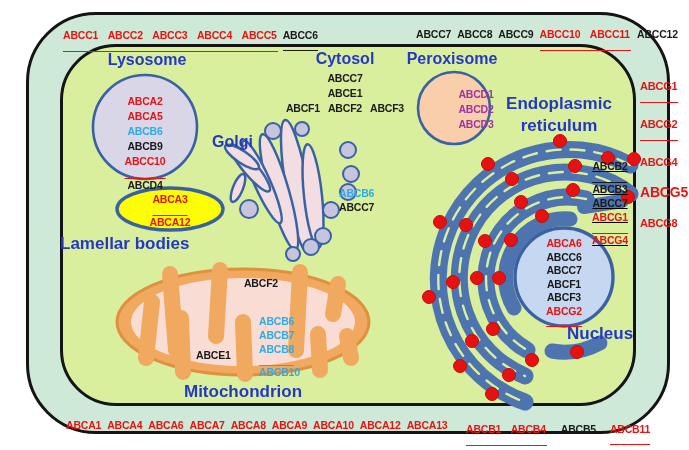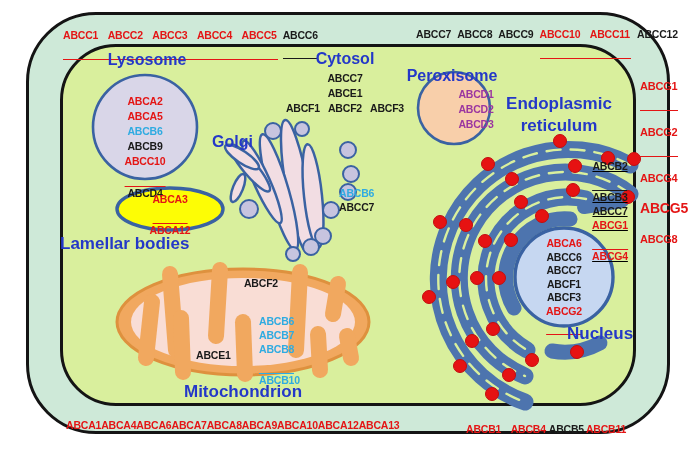--- a/index.html
+++ b/index.html
@@ -8,21 +8,21 @@
   .abs{position:absolute;}
   .cx{transform:translateX(-50%);}
   .membrane{left:26px;top:12px;width:644px;height:422px;border:3px solid var(--outline);
             border-radius:70px;background:var(--membrane_bg);box-sizing:border-box;}
   .cytoplasm{left:60px;top:44px;width:576px;height:362px;border:3px solid var(--outline);
              border-radius:56px;background:var(--cytoplasm_bg);box-sizing:border-box;}
   .art{left:0;top:0;width:689px;height:450px;}
   .g{font-weight:bold;font-size:10.5px;letter-spacing:-0.2px;color:var(--gene_black);white-space:nowrap;line-height:1.25;}
   .red{color:var(--gene_red);} .cyan{color:var(--gene_cyan);}
   .purple{color:var(--gene_purple);margin-left:44px;} .black{color:var(--gene_black);}
-  .u{border-bottom:1.6px solid currentColor;padding-bottom:16px;}
+  .u{border-bottom:1.6px solid currentColor;padding-bottom:8px;}
   .title{font-weight:bold;color:var(--title_blue);white-space:nowrap;}
   .t17{font-size:17px;} .t16{font-size:16px;}
   .row{display:flex;align-items:baseline;}
   .grp{display:inline-block;white-space:nowrap;}
   .grp .g{margin-right:5px;} .grp .g:last-child{margin-right:1px;}
   .stack{display:flex;flex-direction:column;align-items:center;}
   .stackL{display:flex;flex-direction:column;align-items:flex-start;}
   .lh15 .g{height:15px;} .lh14 .g{height:14px;} .lh13 .g{height:13.5px;}
   .sac{fill:var(--golgi_pink);stroke:var(--organelle_stroke);stroke-width:2.5;}
   .ves{fill:var(--vesicle_fill);stroke:var(--organelle_stroke);stroke-width:2;}
@@ -151,32 +151,32 @@
   </div>
 
   <div class="abs stackL" style="left:640px;top:80px;gap:15px;">
     <span class="g red u" style="font-size:11px;">ABCG1</span>
     <span class="g red u" style="font-size:11px;">ABCG2</span>
     <span class="g red" style="font-size:11px;">ABCG4</span>
     <span class="g red" style="font-size:14px;">ABCG5</span>
     <span class="g red" style="font-size:11px;">ABCG8</span>
   </div>
 
-  <div class="abs row" style="left:66px;top:419px;">
+  <div class="abs row" style="left:66px;top:419px;gap:6px;">
     <span class="g red">ABCA1</span>
     <span class="g red">ABCA4</span>
     <span class="g red">ABCA6</span>
     <span class="g red">ABCA7</span>
     <span class="g red">ABCA8</span>
     <span class="g red">ABCA9</span>
     <span class="g red">ABCA10</span>
     <span class="g red">ABCA12</span>
     <span class="g red">ABCA13</span>
   </div>
-  <div class="abs row" style="left:466px;top:419px;gap:2px;">
+  <div class="abs row" style="left:466px;top:419px;gap:14px;">
     <span class="grp red u">
       <span class="g red">ABCB1</span>
       <span class="g red">ABCB4</span>
     </span>
     <span class="g black">ABCB5</span>
     <span class="g red u">ABCB11</span>
   </div>
 
   <div class="abs title t16 cx" style="left:147px;top:51px;">Lysosome</div>
   <div class="abs stack lh15 cx" style="left:145px;top:95px;">
@@ -192,21 +192,21 @@
   <div class="abs stack lh15 cx" style="left:345px;top:72px;">
     <span class="g black">ABCC7</span>
     <span class="g black">ABCE1</span>
     <span class="row" style="gap:8px;">
       <span class="g black">ABCF1</span>
       <span class="g black">ABCF2</span>
       <span class="g black">ABCF3</span>
     </span>
   </div>
 
-  <div class="abs title t16 cx" style="left:452px;top:50px;margin-top:17px;">Peroxisome</div>
+  <div class="abs title t16 cx" style="left:452px;top:50px;">Peroxisome</div>
   <div class="abs stack lh15 cx" style="left:454px;top:88px;">
     <span class="g purple">ABCD1</span>
     <span class="g purple">ABCD2</span>
     <span class="g purple">ABCD3</span>
   </div>
 
   <div class="abs title t16" style="left:212px;top:133px;">Golgi</div>
   <div class="abs stackL lh14" style="left:339px;top:187px;">
     <span class="g cyan">ABCB6</span>
     <span class="g black">ABCC7</span>

